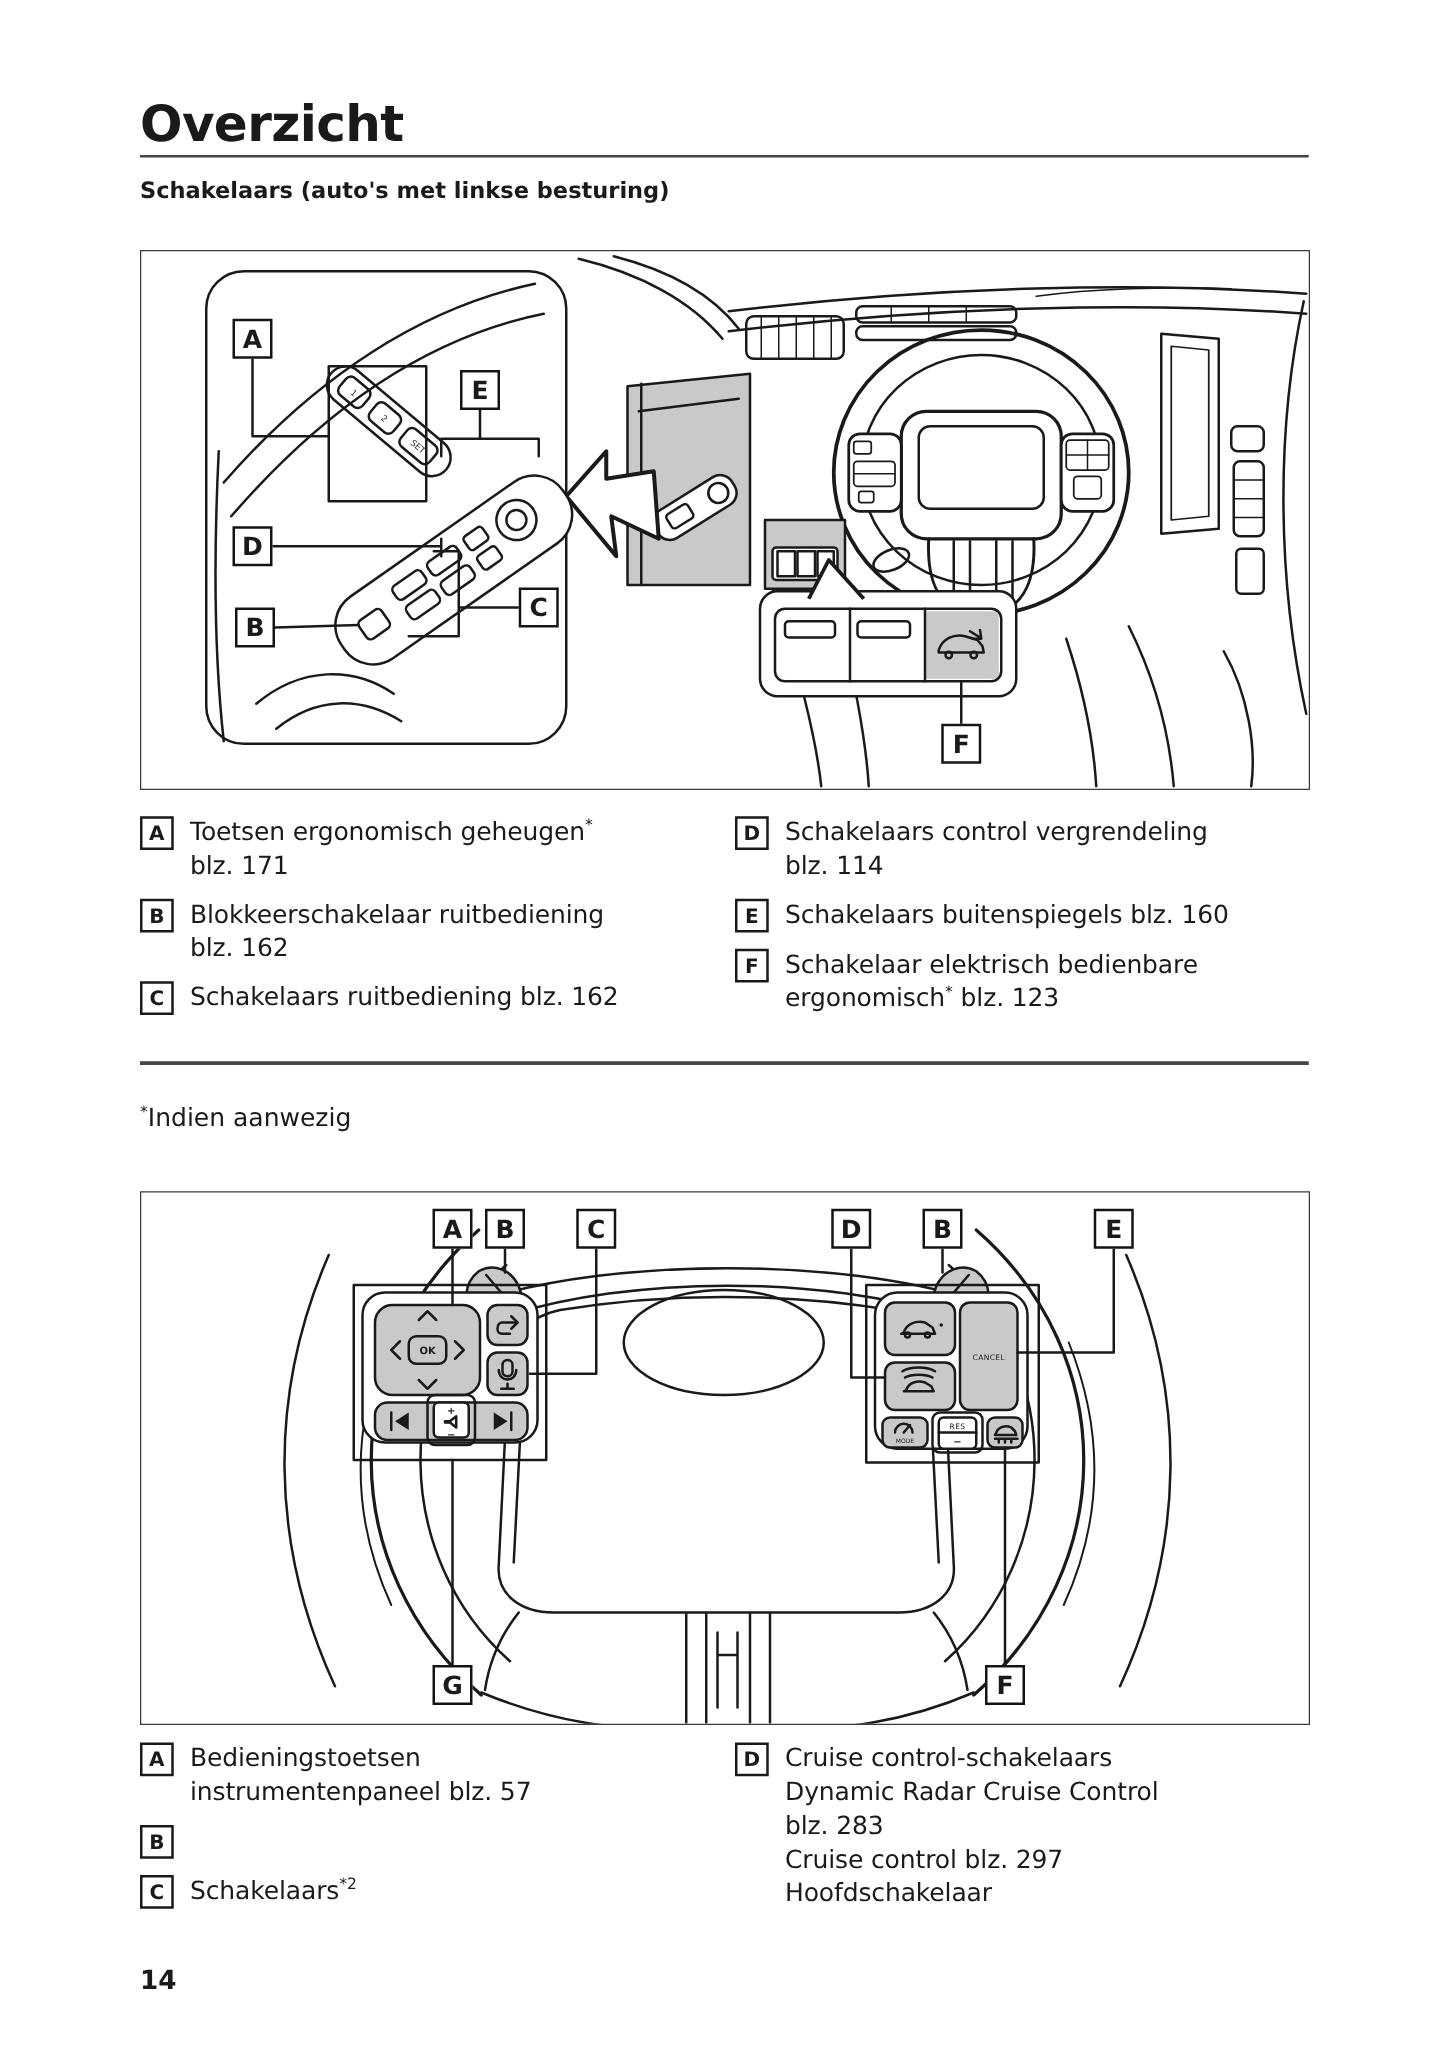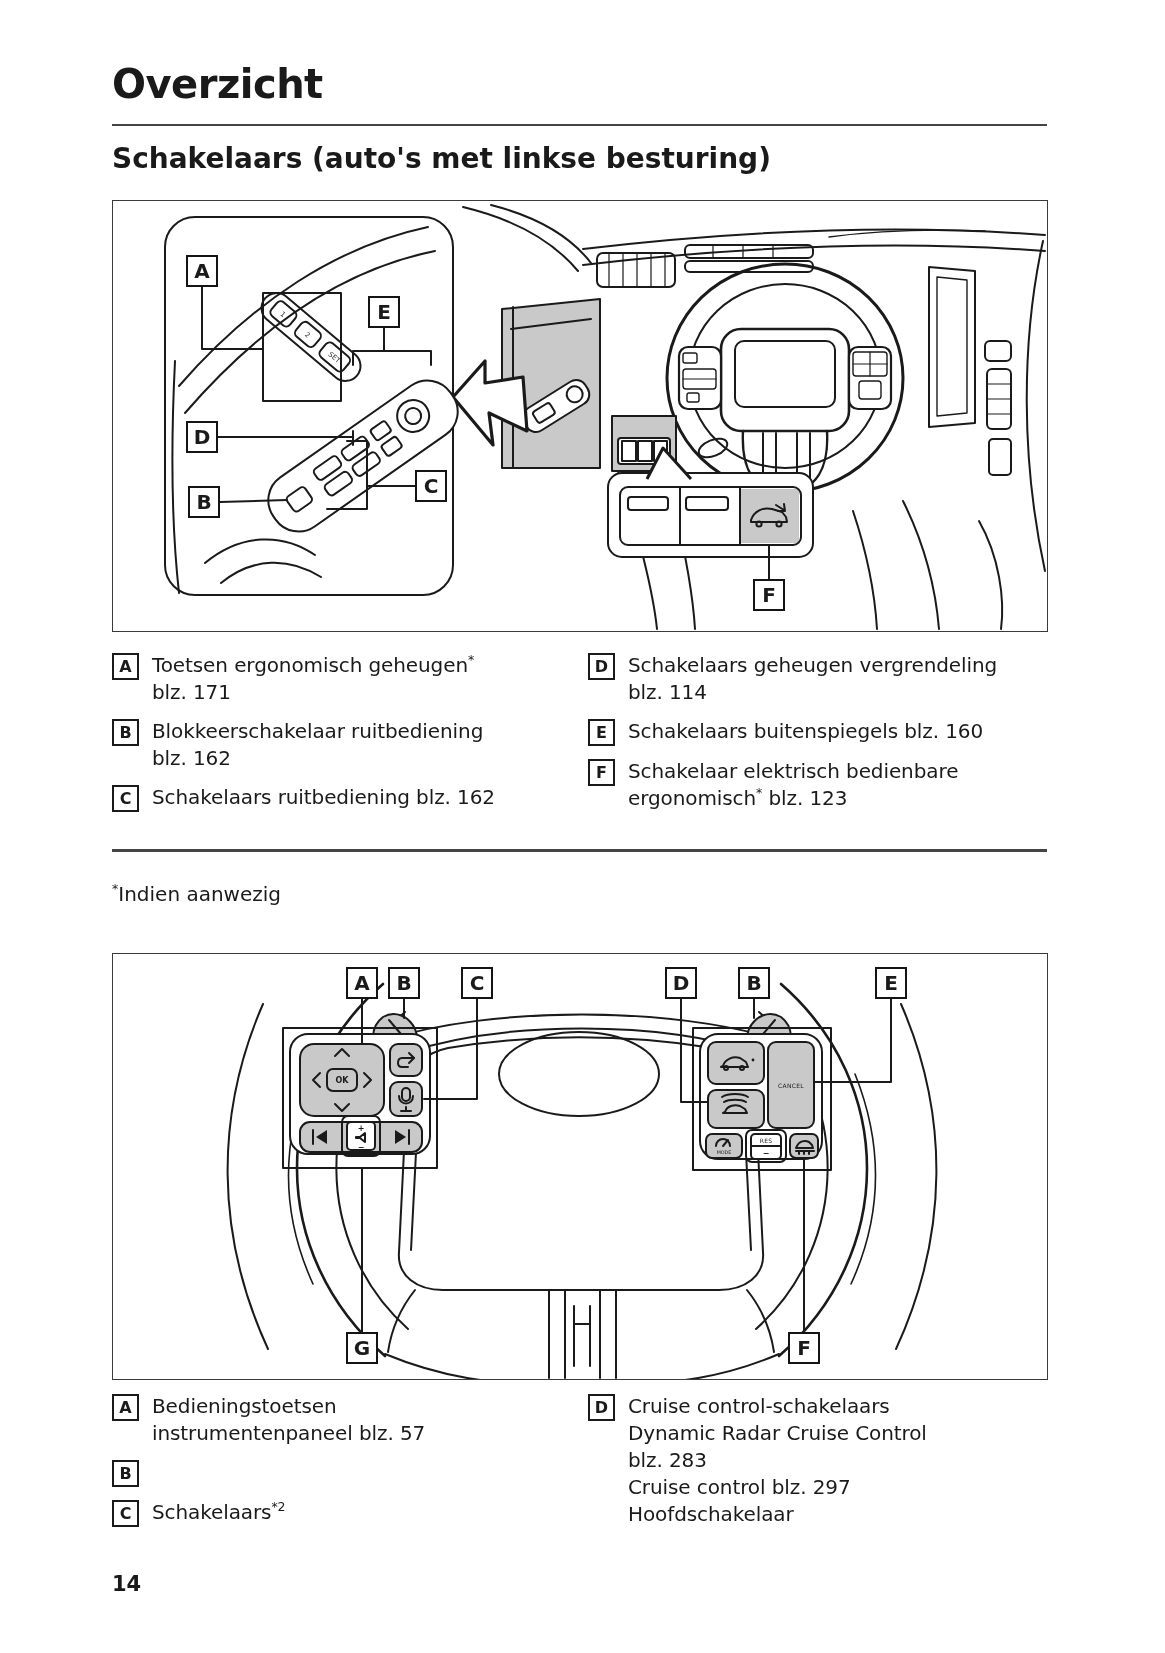--- a/index.html
+++ b/index.html
@@ -1,22 +1,22 @@
 <!DOCTYPE html>
 <html><head>
 <meta charset="utf-8">
 <style>
   html,body{margin:0;padding:0;background:#fff;}
   body{width:1165px;height:1653px;position:relative;font-family:"DejaVu Sans","Liberation Sans",sans-serif;color:#1a1a1a;}
   .abs{position:absolute;}
-  .page-title{top:34px;left:112px;font-size:40px;font-weight:bold;letter-spacing:-0.5px;}
+  .page-title{top:50px;left:112px;font-size:40px;font-weight:bold;letter-spacing:-0.5px;}
   .rule{left:112px;width:935px;background:#454545;}
   .rule1{top:124px;height:2px;}
   .rule2{top:849px;height:2.5px;}
-  .section-heading{top:142px;left:112px;font-size:28px;font-weight:bold;}
+  .section-heading{top:142px;left:112px;font-size:18px;font-weight:bold;}
   .figure{left:112px;width:934px;border:1.6px solid #3a3a3a;background:#fff;box-sizing:content-box;}
   .fig1{top:200px;height:430px;}
   .fig2{top:953px;height:425px;}
   .figsvg{position:absolute;left:0;top:0;width:100%;height:100%;}
   .co{position:absolute;width:32px;height:32px;box-sizing:border-box;border:2.5px solid #141414;background:#fff;
       display:flex;align-items:center;justify-content:center;font-weight:bold;font-size:20px;line-height:1;z-index:3;}
   .legend{left:112px;width:950px;}
   .lg1{top:652px;}.lg2{top:1393px;}
   .lcol{position:absolute;top:0;}
   .lcol1{left:0;width:450px;}
@@ -196,21 +196,21 @@
       <span class="lb">C</span>
       <div class="lt">
           <div><span>Schakelaars ruitbediening blz. 162</span></div>
         </div>
     </div>
   </div>
   <div class="lcol lcol2">
     <div class="li">
       <span class="lb">D</span>
       <div class="lt">
-          <div><span>Schakelaars geheugen vergrendeling</span></div>
+          <div><span>Schakelaars control vergrendeling</span></div>
         <div><span>blz. 114</span></div>
         </div>
     </div>
     <div class="li">
       <span class="lb">E</span>
       <div class="lt">
           <div><span>Schakelaars buitenspiegels blz. 160</span></div>
         </div>
     </div>
     <div class="li">

